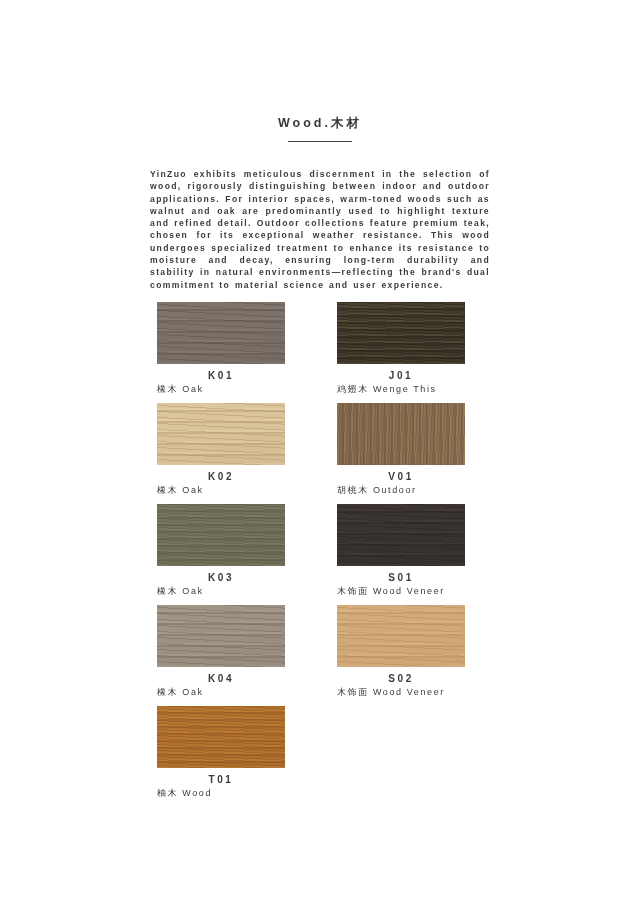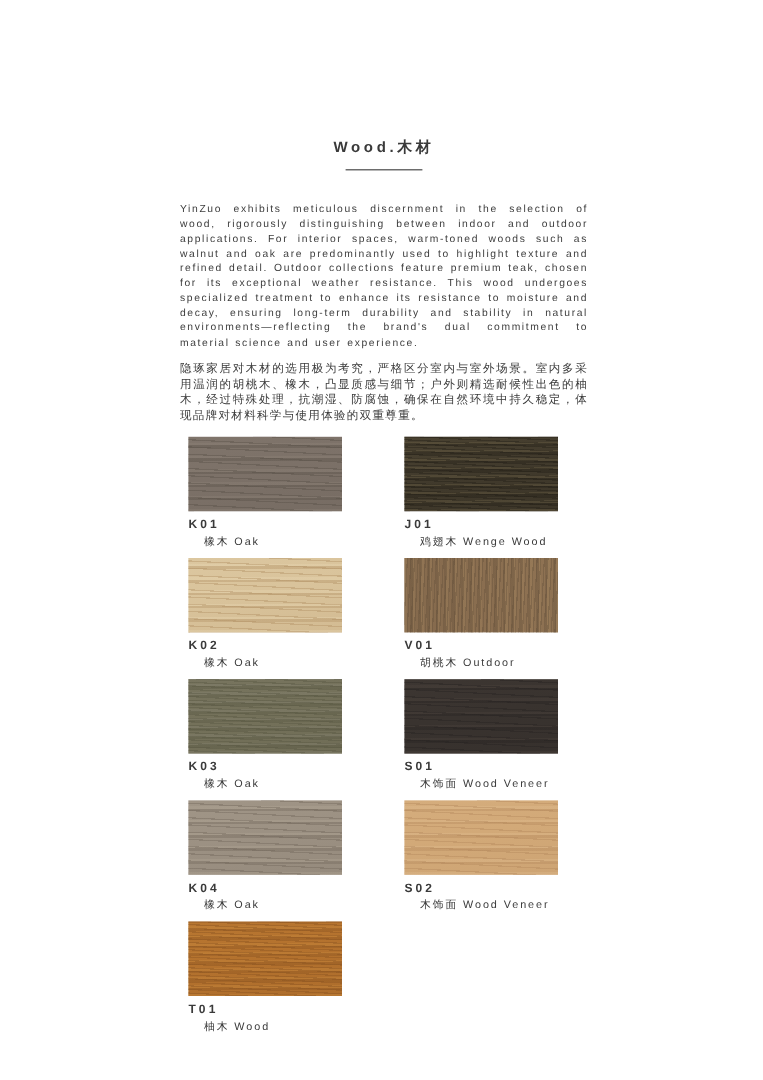--- a/index.html
+++ b/index.html
@@ -33,20 +33,21 @@
     margin: 9px auto 0 auto;
   }
   .para-en {
     margin-top: 26px;
     font-size: 8.6px;
     line-height: 12.3px;
     letter-spacing: 1.35px;
     text-align: justify;
     color: #3c3c3c;
     word-spacing: 1px;
+    font-weight: bold;
   }
   .para-zh {
     margin-top: 10px;
     font-size: 9.6px;
     line-height: 13px;
     letter-spacing: 1.1px;
     text-align: justify;
     color: #3a3a3a;
   }
   .grid {
@@ -61,54 +62,53 @@
     width: 128px; height: 62px;
     background: #999;
   }
   .code {
     margin-top: 6px;
     font-size: 10px;
     font-weight: 700;
     letter-spacing: 2.6px;
     color: #3a3a3a;
     line-height: 12px;
+    text-align: center;
   }
   .name {
     margin-top: 1px;
     font-size: 9px;
     letter-spacing: 1.6px;
     color: #3a3a3a;
     line-height: 12px;
-    margin-left: 13px;
   }
 </style>
 </head>
 <body>
 
 <div class="page">
   <div class="content">
 
     <h1 class="title">Wood.木材</h1>
     <div class="rule"></div>
 
     <p class="para-en">YinZuo exhibits meticulous discernment in the selection of wood, rigorously distinguishing between indoor and outdoor applications. For interior spaces, warm-toned woods such as walnut and oak are predominantly used to highlight texture and refined detail. Outdoor collections feature premium teak, chosen for its exceptional weather resistance. This wood undergoes specialized treatment to enhance its resistance to moisture and decay, ensuring long-term durability and stability in natural environments—reflecting the brand's dual commitment to material science and user experience.</p>
-    <p class="para-zh">隐琢家居对木材的选用极为考究，严格区分室内与室外场景。室内多采用温润的胡桃木、橡木，凸显质感与细节；户外则精选耐候性出色的柚木，经过特殊处理，抗潮湿、防腐蚀，确保在自然环境中持久稳定，体现品牌对材料科学与使用体验的双重尊重。</p>
 
     <div class="grid">
 
       <div class="card">
         <div class="swatch" style="background: repeating-linear-gradient(3deg, transparent 0px, transparent 5px, rgba(86, 78, 69, 0.4) 5px, rgba(86, 78, 69, 0.4) 6px), repeating-linear-gradient(0deg, rgba(142, 131, 120, 0.333) 0px, rgba(142, 131, 120, 0.333) 2px, transparent 2px, transparent 9px, rgba(86, 78, 69, 0.35) 9px, rgba(86, 78, 69, 0.35) 11px), linear-gradient(170deg, rgba(142, 131, 120, 0.2), transparent 45%, rgba(86, 78, 69, 0.15)), rgb(124, 113, 104);"></div>
         <div class="code">K01</div>
         <div class="name">橡木 Oak</div>
       </div>
 
       <div class="card">
         <div class="swatch" style="background: repeating-linear-gradient(3deg, transparent 0px, transparent 2px, rgba(33, 29, 21, 0.4) 2px, rgba(33, 29, 21, 0.4) 3px), repeating-linear-gradient(0deg, rgba(111, 99, 71, 0.333) 0px, rgba(111, 99, 71, 0.333) 2px, transparent 2px, transparent 5px, rgba(33, 29, 21, 0.35) 5px, rgba(33, 29, 21, 0.35) 7px), linear-gradient(170deg, rgba(111, 99, 71, 0.2), transparent 45%, rgba(33, 29, 21, 0.15)), rgb(65, 58, 44);"></div>
         <div class="code">J01</div>
-        <div class="name">鸡翅木 Wenge Wood</div>
+        <div class="name">鸡翅木 Wenge This</div>
       </div>
 
       <div class="card">
         <div class="swatch" style="background: repeating-linear-gradient(3deg, transparent 0px, transparent 5px, rgba(174, 140, 95, 0.4) 5px, rgba(174, 140, 95, 0.4) 6px), repeating-linear-gradient(0deg, rgba(232, 215, 179, 0.333) 0px, rgba(232, 215, 179, 0.333) 2px, transparent 2px, transparent 9px, rgba(174, 140, 95, 0.35) 9px, rgba(174, 140, 95, 0.35) 11px), linear-gradient(170deg, rgba(232, 215, 179, 0.2), transparent 45%, rgba(174, 140, 95, 0.15)), rgb(217, 195, 155);"></div>
         <div class="code">K02</div>
         <div class="name">橡木 Oak</div>
       </div>
 
       <div class="card">
         <div class="swatch" style="background: repeating-linear-gradient(93deg, transparent 0px, transparent 2px, rgba(100, 80, 58, 0.4) 2px, rgba(100, 80, 58, 0.4) 3px), repeating-linear-gradient(90deg, rgba(164, 134, 95, 0.333) 0px, rgba(164, 134, 95, 0.333) 2px, transparent 2px, transparent 5px, rgba(100, 80, 58, 0.35) 5px, rgba(100, 80, 58, 0.35) 7px), linear-gradient(260deg, rgba(164, 134, 95, 0.2), transparent 45%, rgba(100, 80, 58, 0.15)), rgb(138, 110, 80);"></div>

